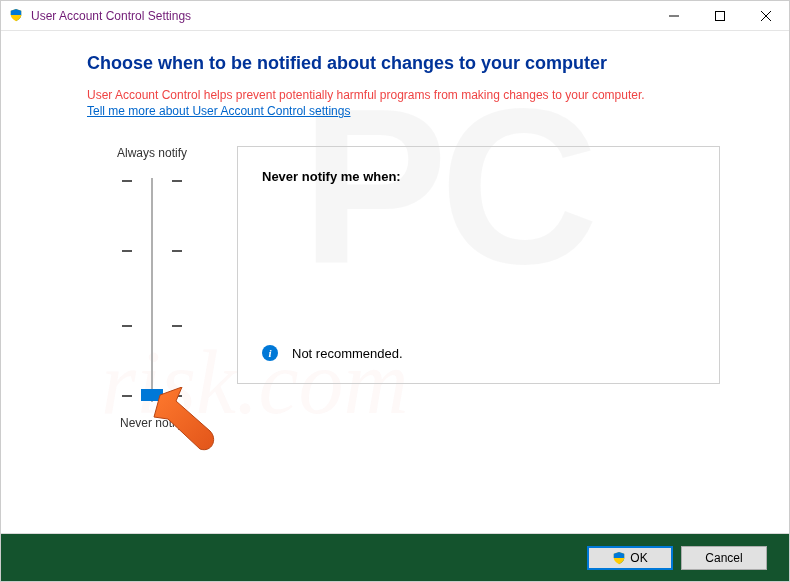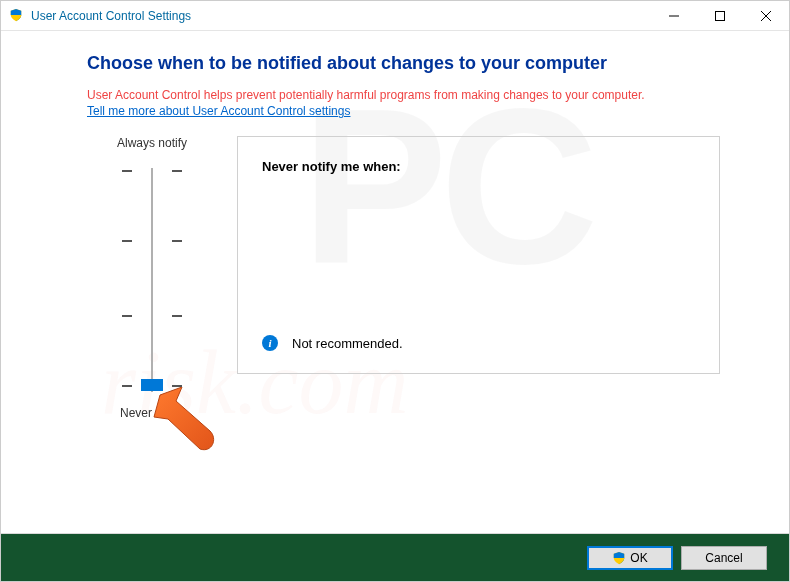--- a/index.html
+++ b/index.html
@@ -20,21 +20,21 @@
     position: relative;
   }
   .titlebar {
     display: flex;
     align-items: center;
     height: 30px;
     padding: 0 0 0 8px;
     border-bottom: 1px solid #e5e5e5;
   }
   .titlebar .icon { width: 16px; height: 16px; margin-right: 6px; }
-  .titlebar .title { font-size: 12px; color: #0369a1; flex: 0 0 auto; }
+  .titlebar .title { font-size: 12px; color: #701a75; flex: 0 0 auto; }
   .titlebar .spacer { flex: 1; }
   .win-controls { display: flex; height: 100%; }
   .win-btn {
     width: 46px;
     display: flex;
     align-items: center;
     justify-content: center;
     font-size: 13px;
     color: #000;
   }
@@ -56,21 +56,21 @@
   }
   .link {
     color: #0066cc;
     text-decoration: underline;
     font-size: 12px;
     cursor: pointer;
     text-align: right;
   }
   .main-area {
     display: flex;
-    margin-top: 18px;
+    margin-top: 28px;
     align-items: flex-start;
   }
   .slider-col {
     width: 130px;
     text-align: center;
     position: relative;
   }
   .top-label, .bottom-label {
     font-size: 12px;
     color: #333;

